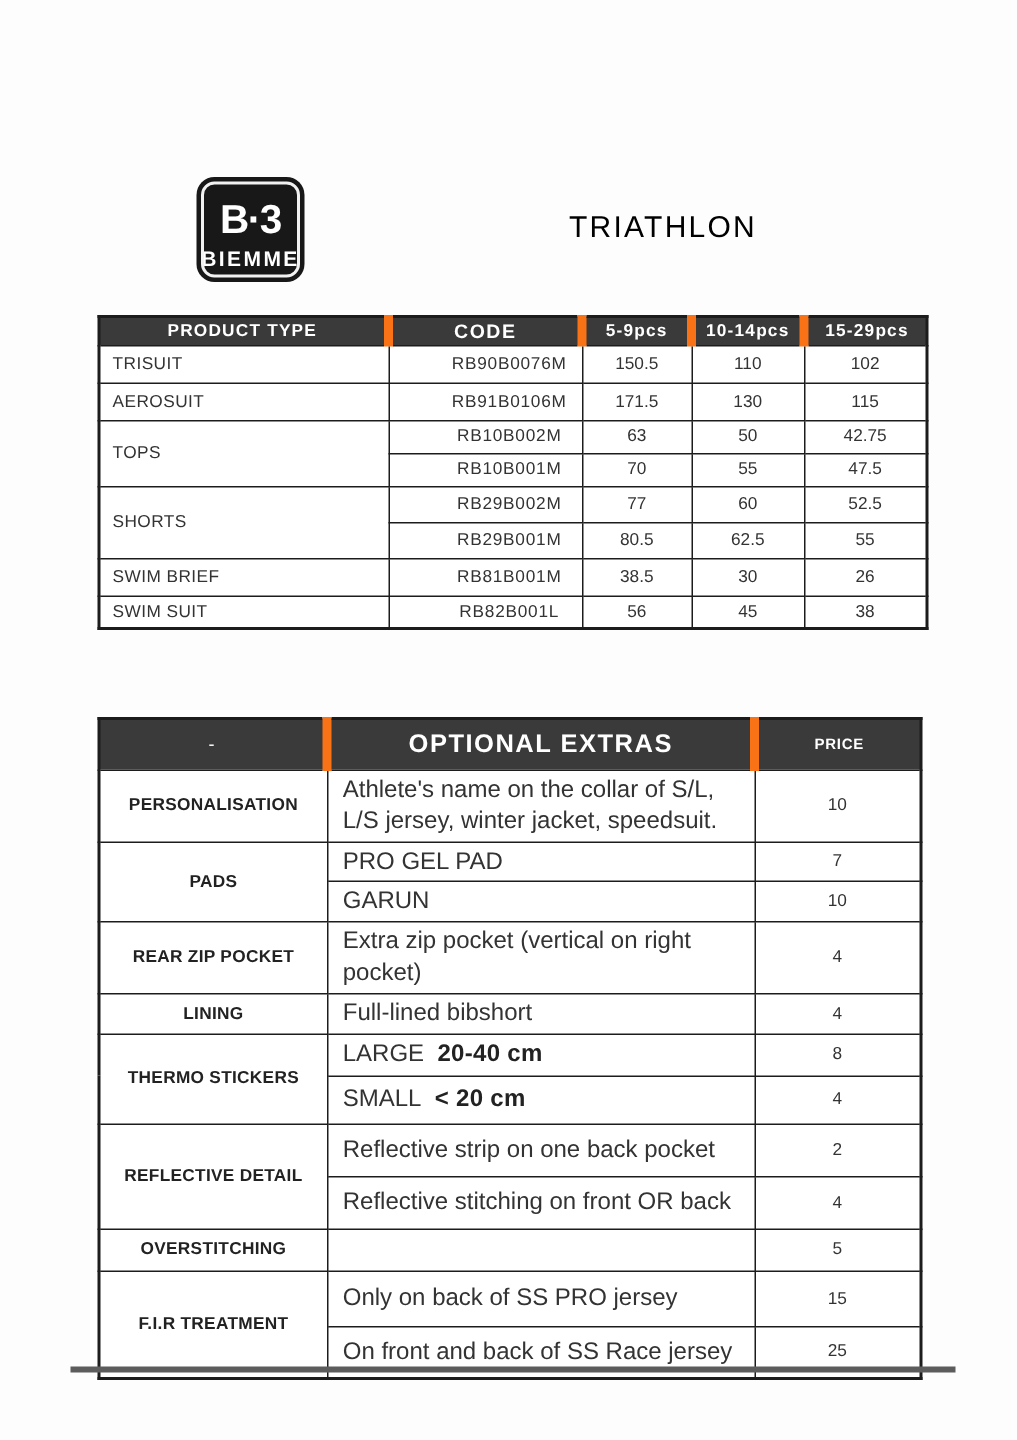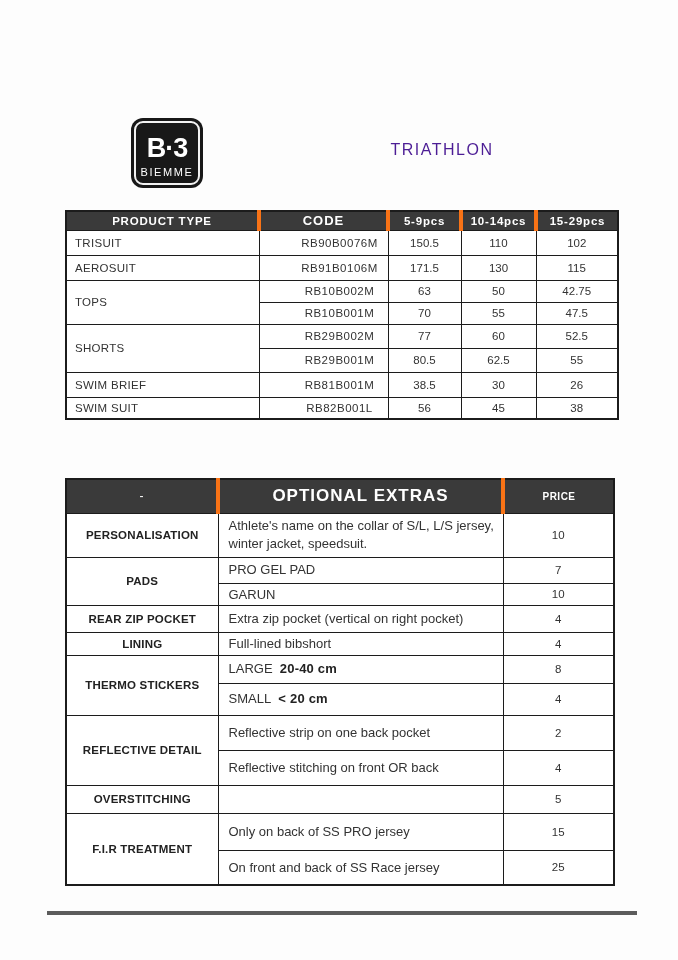--- a/index.html
+++ b/index.html
@@ -11,50 +11,50 @@
   }
 
   
   .logo {
     position:absolute; left:131px; top:118px; width:72px; height:70px;
     background:var(--logo_bg,#181818); border-radius:12px;
     display:flex; flex-direction:column; align-items:center; justify-content:center;
   }
   .logo-ring { position:absolute; inset:3px; border:2px solid #f2f2f2; border-radius:9px; }
   .logo-mark { color:#fff; font-size:27px; font-weight:bold; line-height:1; letter-spacing:-1px; margin-top:6px; }
-  .logo-name { color:#fff; font-size:11px; font-weight:normal; letter-spacing:1.6px; margin-top:4px; }
+  .logo-name { color:#fff; font-size:14px; font-weight:bold; letter-spacing:1.6px; margin-top:4px; }
 
   
   .doc-title {
     position:absolute; left:342px; top:141px; width:200px; text-align:center;
-    font-size:16px; letter-spacing:1.5px; color:#4c1d95;
+    font-size:20px; letter-spacing:1.5px; color:#000000;
   }
 
   
   table { border-collapse:collapse; table-layout:fixed; position:absolute; border:2px solid var(--table_border,#1c1c1c); background:#fff; }
   #price-table  { left:65px; top:210px; width:552px; }
   #extras-table { left:65px; top:478px; width:548px; }
   th, td { border:1px solid var(--table_border,#1c1c1c); vertical-align:middle; }
   th { background:var(--header_bg,#3a3a3a); color:#ffffff; font-weight:bold; text-align:center; }
-  th + th { border-left:4px solid #f97316; }
+  th + th { border-left:6px solid #f97316; }
 
   
   #price-table th { font-size:11.5px; letter-spacing:0.8px; }
   #price-table th.th-code { font-size:13px; letter-spacing:1px; }
   #price-table td { font-size:11.5px; color:#333; }
   td.product-cell { text-align:left; padding-left:8px; letter-spacing:0.3px; }
   td.code-cell { text-align:center; letter-spacing:0.5px;padding-left:32px; }
   td.num-cell { text-align:center; }
 
   
   #extras-table th.dash-head   { font-size:12px; font-weight:normal; }
   #extras-table th.extras-title{ font-size:17px; letter-spacing:1px; }
   #extras-table th.price-head  { font-size:10px; letter-spacing:0.5px; }
   td.label-cell { font-weight:bold; text-align:center; font-size:11.5px; letter-spacing:0.2px; color:#222;margin-top:36px; }
-  td.desc-cell  { padding:2px 8px 2px 10px; font-size:13px; line-height:1.35; color:#333; }
+  td.desc-cell  { padding:2px 8px 2px 10px; font-size:16px; line-height:1.35; color:#333; }
   td.desc-cell b { letter-spacing:0.2px; color:#222; }
   td.price-cell { text-align:center; font-size:11.5px; color:#333; }
 
   
   .footer-line { position:absolute; left:47px; top:911px; width:590px; height:4px; background:var(--footer_line,#5c5c5c); }
 </style>
 </head>
 <body>
 
 <div class="page">

